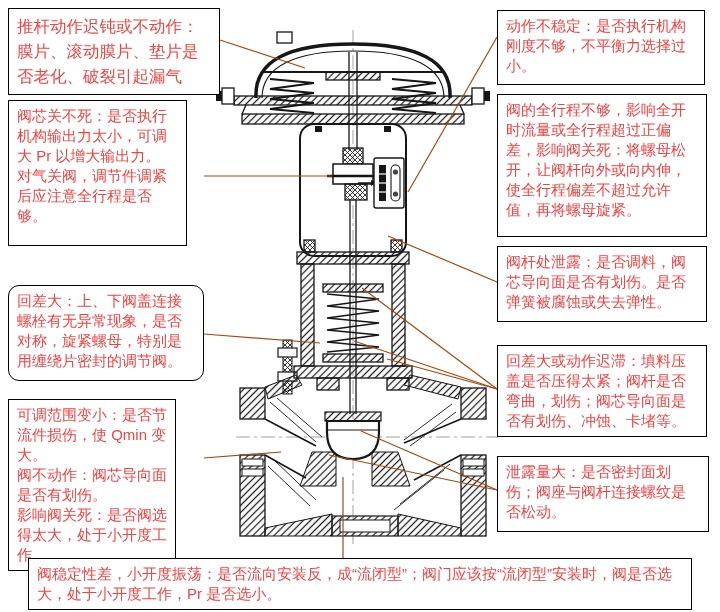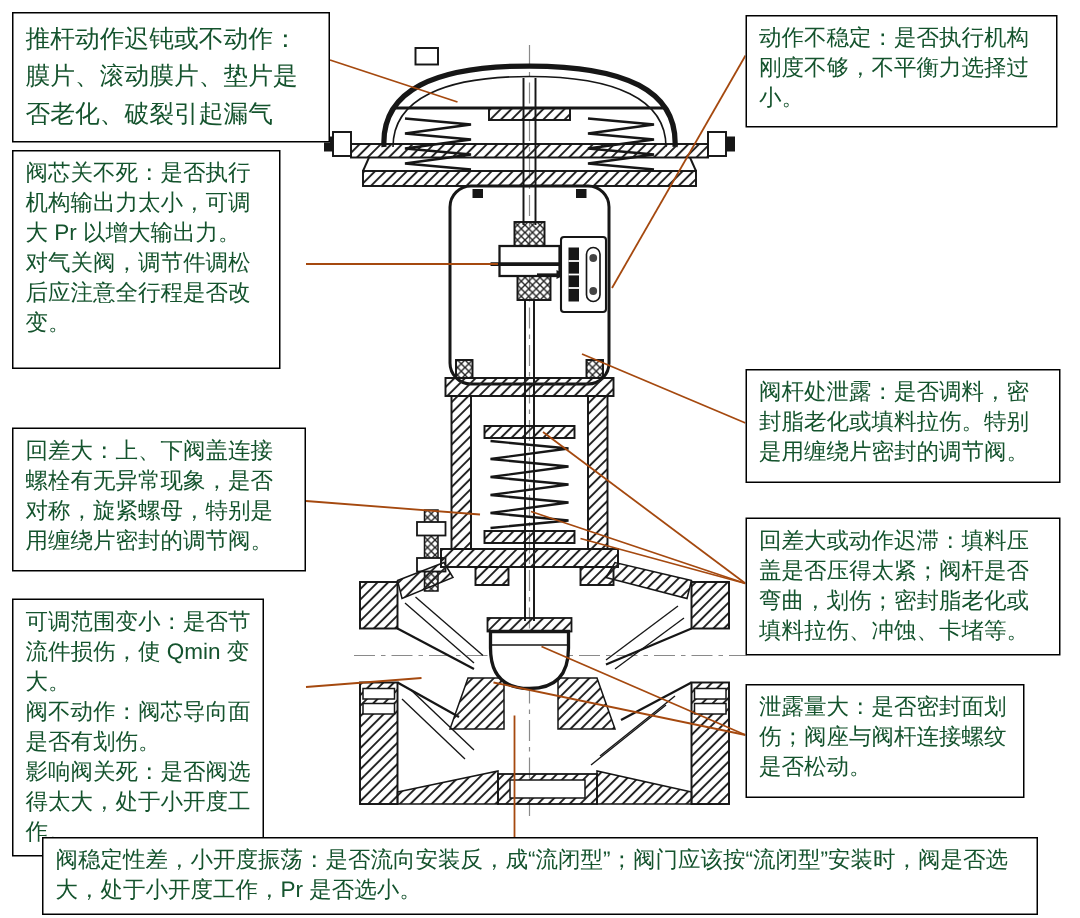--- a/index.html
+++ b/index.html
@@ -3,33 +3,33 @@
 <meta charset="utf-8">
 <style>
   html,body{margin:0;padding:0;background:#fff;}
   .stage{
     position:relative;width:720px;height:612px;background:#ffffff;overflow:hidden;
     font-family:"Liberation Sans", sans-serif;color:#000;
   }
   .stage svg{position:absolute;left:0;top:0;}
   .note{
     position:absolute;background:#ffffff;border:1.5px solid #000;
-    padding:5px 8px;font-size:15px;line-height:20px;color:#14532d;
+    padding:5px 8px;font-size:15px;line-height:20px;color:#ef4444;
     box-sizing:border-box;letter-spacing:0;
   }
   .note .p{margin:0;}
   .note-l1{left:8px;top:8px;width:212px;min-height:84px;font-size:16.5px;line-height:25px;}
   .note-l2{left:8px;top:100px;width:179px;min-height:146px;}
-  .note-l3{left:8px;top:285px;width:196px;min-height:96px;}
+  .note-l3{left:8px;top:285px;width:196px;min-height:96px;border-radius:11px;}
   .note-l4{left:8px;top:399px;width:168px;min-height:138px;}
   .note-r1{left:497px;top:10px;width:208px;min-height:75px;}
   .note-r2{left:497px;top:94px;width:210px;min-height:143px;}
   .note-r3{left:497px;top:246px;width:210px;min-height:76px;}
   .note-r4{left:497px;top:345px;width:210px;min-height:92px;}
-  .note-r5{left:497px;top:456px;width:186px;min-height:76px;}
+  .note-r5{left:497px;top:456px;width:212px;min-height:76px;}
   .note-bt{left:28px;top:558px;width:664px;min-height:48px;}
 </style>
 </head>
 <body>
 
 <div class="stage">
 
   <svg width="720" height="612" viewBox="0 0 720 612">
     <defs>
       <pattern id="h1" patternUnits="userSpaceOnUse" width="5" height="5" patternTransform="rotate(45)">
@@ -193,44 +193,47 @@
       <line x1="343" y1="477" x2="343" y2="558"></line>
     </g>
   </svg>
 
   <div class="note note-l1">
     <div class="p">推杆动作迟钝或不动作：膜片、滚动膜片、垫片是否老化、破裂引起漏气</div>
   </div>
 
   <div class="note note-l2">
     <div class="p">阀芯关不死：是否执行机构输出力太小，可调大 Pr 以增大输出力。</div>
-    <div class="p">对气关阀，调节件调松后应注意全行程是否改变。</div>
+    <div class="p">对气关阀，调节件调紧后应注意全行程是否够。</div>
   </div>
 
   <div class="note note-l3">
     <div class="p">回差大：上、下阀盖连接螺栓有无异常现象，是否对称，旋紧螺母，特别是用缠绕片密封的调节阀。</div>
   </div>
 
   <div class="note note-l4">
     <div class="p">可调范围变小：是否节流件损伤，使 Qmin 变大。</div>
     <div class="p">阀不动作：阀芯导向面是否有划伤。</div>
     <div class="p">影响阀关死：是否阀选得太大，处于小开度工作。</div>
   </div>
 
   <div class="note note-r1">
     <div class="p">动作不稳定：是否执行机构刚度不够，不平衡力选择过小。</div>
   </div>
 
+  <div class="note note-r2">
+    <div class="p">阀的全行程不够，影响全开时流量或全行程超过正偏差，影响阀关死：将螺母松开，让阀杆向外或向内伸，使全行程偏差不超过允许值，再将螺母旋紧。</div>
+  </div>
 
   <div class="note note-r3">
-    <div class="p">阀杆处泄露：是否调料，密封脂老化或填料拉伤。特别是用缠绕片密封的调节阀。</div>
+    <div class="p">阀杆处泄露：是否调料，阀芯导向面是否有划伤。是否弹簧被腐蚀或失去弹性。</div>
   </div>
 
   <div class="note note-r4">
-    <div class="p">回差大或动作迟滞：填料压盖是否压得太紧；阀杆是否弯曲，划伤；密封脂老化或填料拉伤、冲蚀、卡堵等。</div>
+    <div class="p">回差大或动作迟滞：填料压盖是否压得太紧；阀杆是否弯曲，划伤；阀芯导向面是否有划伤、冲蚀、卡堵等。</div>
   </div>
 
   <div class="note note-r5">
     <div class="p">泄露量大：是否密封面划伤；阀座与阀杆连接螺纹是否松动。</div>
   </div>
 
   <div class="note note-bt">
     <div class="p">阀稳定性差，小开度振荡：是否流向安装反，成“流闭型”；阀门应该按“流闭型”安装时，阀是否选大，处于小开度工作，Pr 是否选小。</div>
   </div>
 

